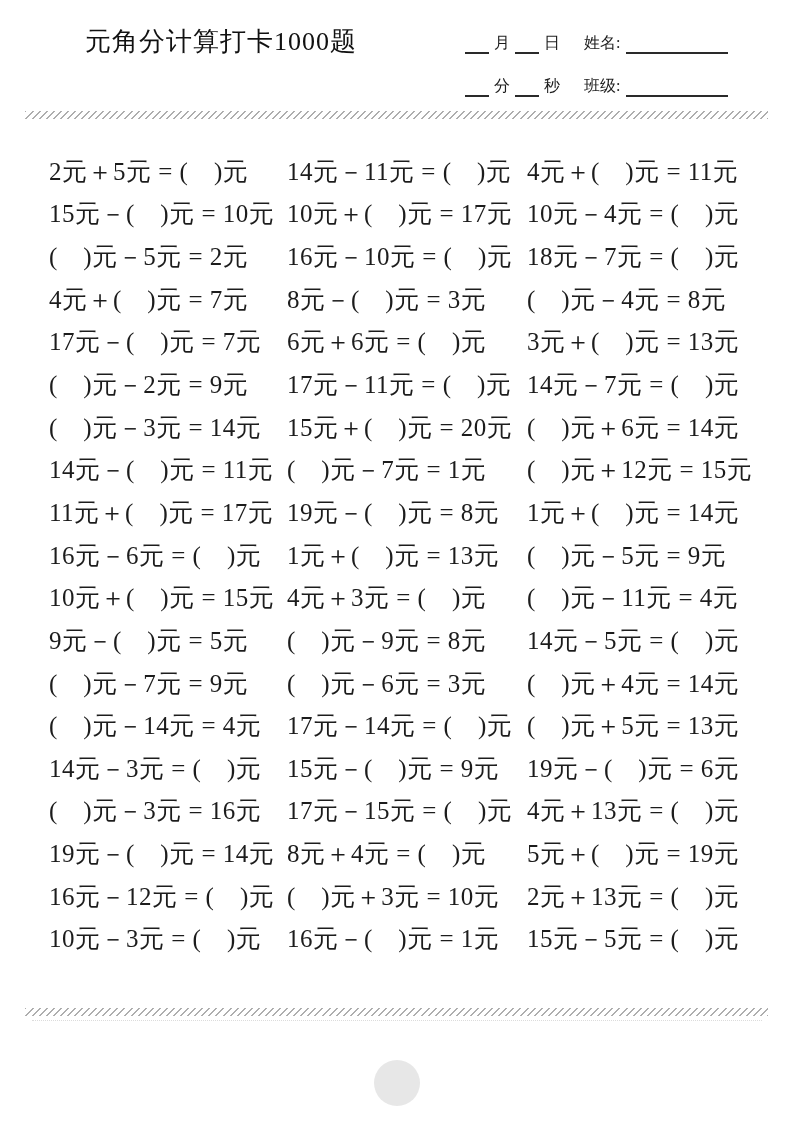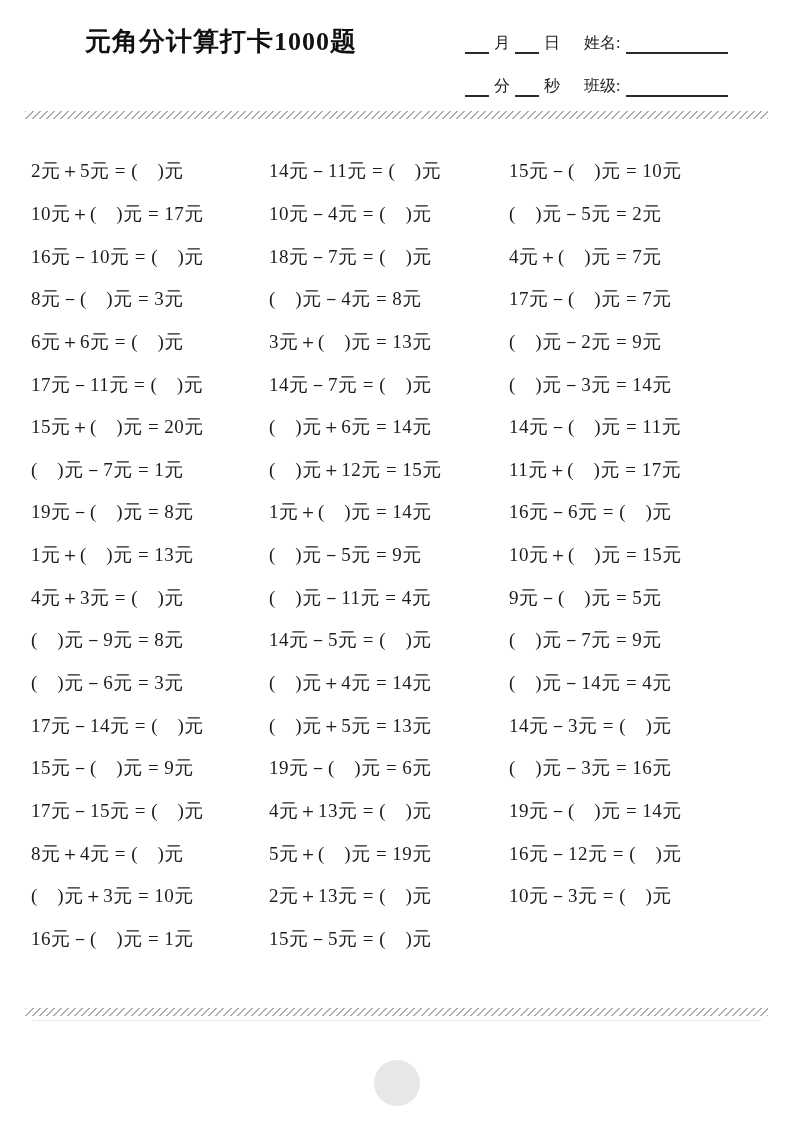--- a/index.html
+++ b/index.html
@@ -4,44 +4,44 @@
 <style>
   html,body{margin:0;padding:0;}
   body{
     width:793px;height:1122px;position:relative;background:#ffffff;
     font-family:"Liberation Serif","DejaVu Serif",serif;color:#1c1c1c;
     overflow:hidden;
   }
   
   .title{
     position:absolute;left:85px;top:24px;margin:0;
-    font-size:26px;font-weight:bold;letter-spacing:1px;color:#111;
+    font-size:26px;font-weight:normal;letter-spacing:1px;color:#111;
   }
   .hdr-fields{position:absolute;left:460px;top:28px;width:300px;font-size:16px;}
   .hdr-row{display:flex;align-items:flex-end;height:26px;margin-bottom:17px;white-space:nowrap;}
   .blank{display:inline-block;border-bottom:2px solid #2a2a2a;height:18px;}
   .blank.short{width:24px;margin:0 5px;}
   .blank.long{width:102px;margin-left:6px;}
   .grp2{margin-left:24px;}
   
   .hatch{
     position:absolute;left:25px;width:743px;height:8px;
     background:repeating-linear-gradient(135deg,#aeaeae 0,#aeaeae 1.4px,#ffffff 1.4px,#ffffff 5px);
   }
   .hatch.top{top:111px;}
   .hatch.bottom{top:1008px;}
   .hatch-underline{
     position:absolute;left:32px;width:730px;top:1020px;
     border-top:1px dotted #dcdcdc;height:0;
   }
   
   .grid{
-    position:absolute;left:31px;top:150px;
+    position:absolute;left:49px;top:150px;
     display:grid;grid-template-columns:238px 240px 250px;grid-auto-rows:42.65px;
-    align-items:center;font-size:19px;
+    align-items:center;font-size:25px;
   }
   .cell{white-space:nowrap;letter-spacing:0.5px;}
   
   .circle{
     position:absolute;left:374px;top:1060px;width:46px;height:46px;
     border-radius:50%;background:#e7e7e7;
   }
 </style>
 </head>
 <body>
@@ -65,20 +65,21 @@
     <span class="grp2">班级:</span>
     <span class="blank long"></span>
   </div>
 </div>
 
 <div class="hatch top"></div>
 
 <div class="grid">
   <div class="cell">2元＋5元 = (　)元</div>
   <div class="cell">14元－11元 = (　)元</div>
+  <div class="cell">4元＋(　)元 = 11元</div>
   <div class="cell">15元－(　)元 = 10元</div>
   <div class="cell">10元＋(　)元 = 17元</div>
   <div class="cell">10元－4元 = (　)元</div>
   <div class="cell">(　)元－5元 = 2元</div>
   <div class="cell">16元－10元 = (　)元</div>
   <div class="cell">18元－7元 = (　)元</div>
   <div class="cell">4元＋(　)元 = 7元</div>
   <div class="cell">8元－(　)元 = 3元</div>
   <div class="cell">(　)元－4元 = 8元</div>
   <div class="cell">17元－(　)元 = 7元</div>

